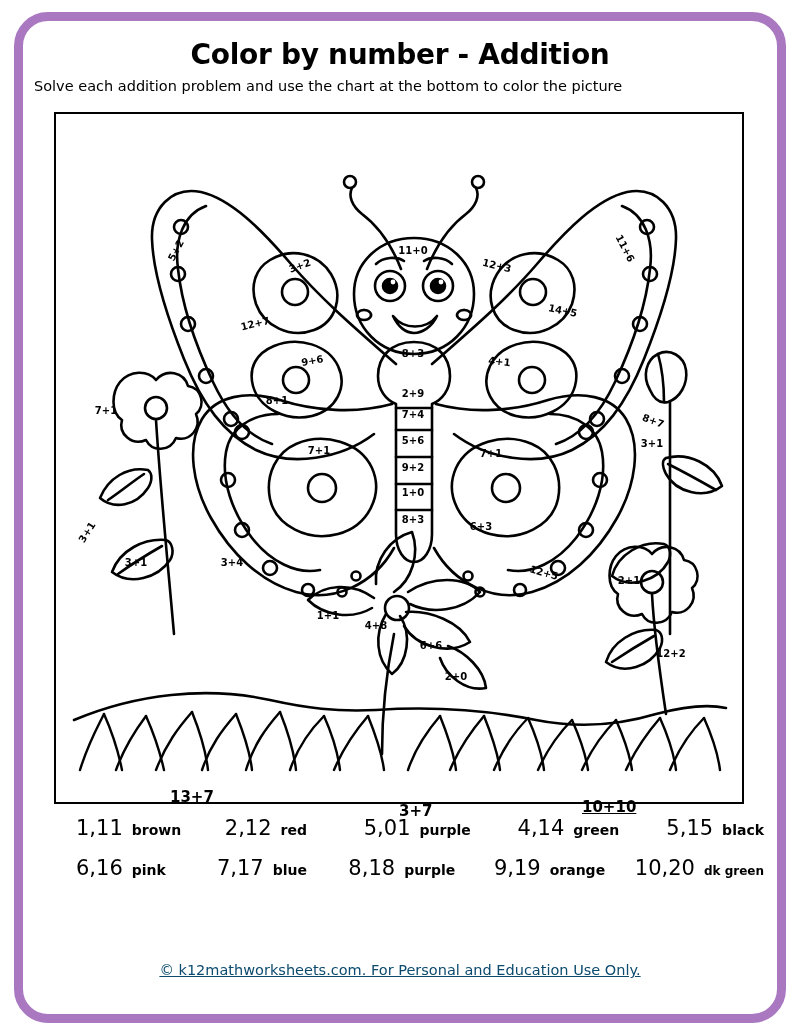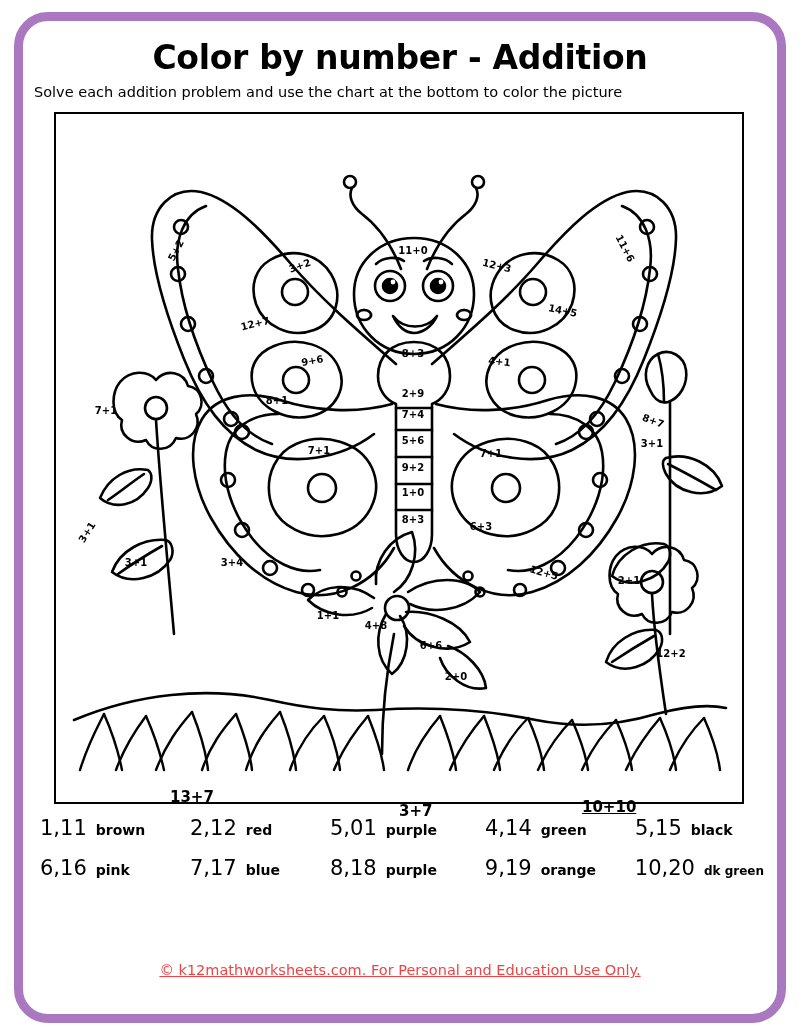--- a/index.html
+++ b/index.html
@@ -33,21 +33,21 @@
   }
   .content {
     position: absolute;
     left: 34px;
     top: 26px;
     width: 732px;
     height: 980px;
   }
   .title {
     text-align: center;
-    font-size: 33px;
+    font-size: 28px;
     font-weight: bold;
     color: #000000;
     letter-spacing: -0.3px;
     margin-top: 12px;
     font-family: "DejaVu Sans", sans-serif;
   }
   .subtitle {
     text-align: left;
     font-size: 14.5px;
     color: #000000;
@@ -72,20 +72,21 @@
     position: absolute;
     left: 6px;
     top: 790px;
     width: 724px;
   }
   .legend-row {
     display: flex;
     align-items: baseline;
     justify-content: flex-start;
     margin-bottom: 16px;
+    margin-left: 36px;
   }
   .legend-cell {
     display: flex;
     align-items: baseline;
     white-space: nowrap;
   }
   .legend-num {
     font-size: 21px;
     color: #000000;
     font-family: "DejaVu Sans", sans-serif;
@@ -104,21 +105,21 @@
     position: absolute;
     left: 0;
     top: 936px;
     width: 732px;
     text-align: center;
     font-size: 14.5px;
     color: #000000;
     font-family: "DejaVu Sans", sans-serif;
   }
   .footer a {
-    color: #ef4444;
+    color: #0c4a6e;
     text-decoration: underline;
   }
   .bottom-label {
     position: absolute;
     font-weight: bold;
     font-size: 15px;
     color: #000000;
     font-family: "DejaVu Sans", sans-serif;
   }
   text.prob {

